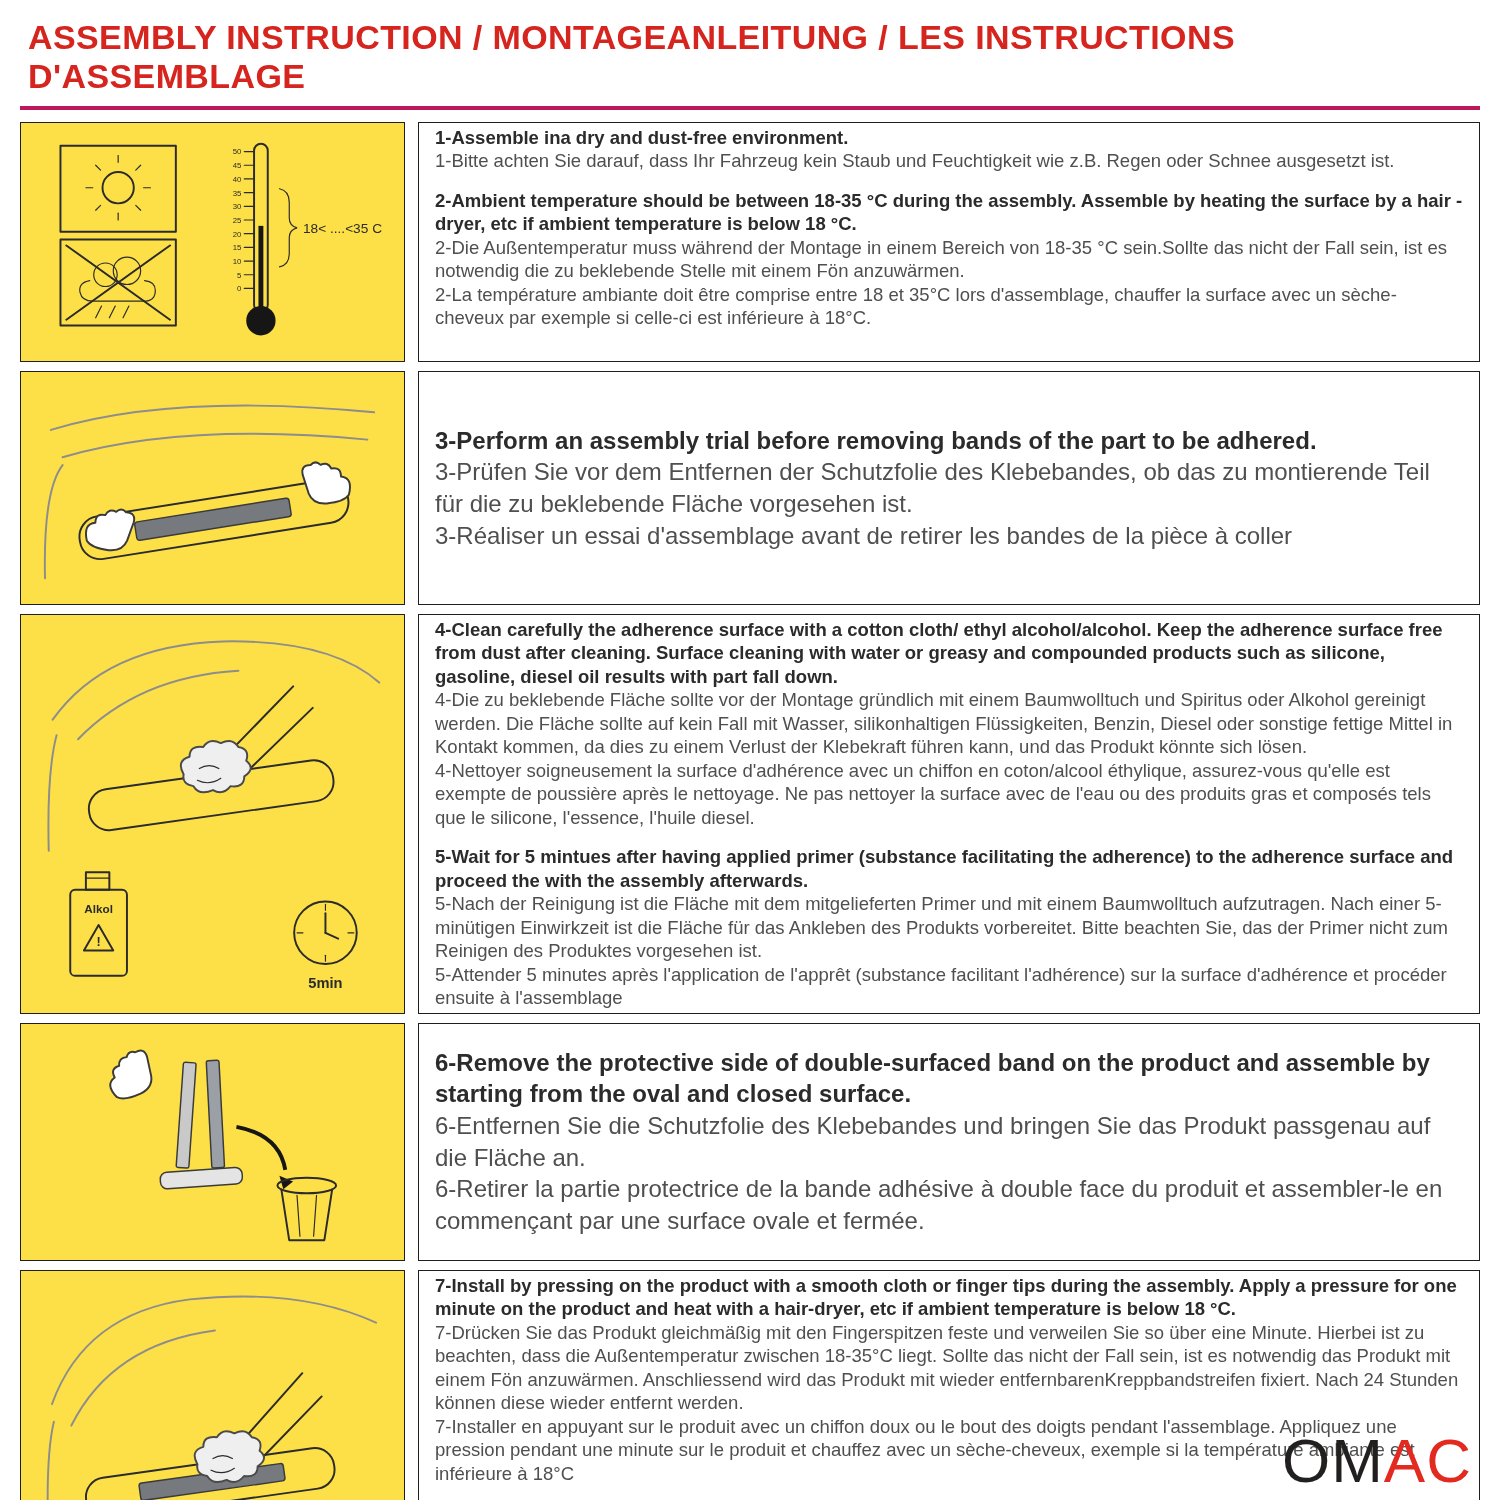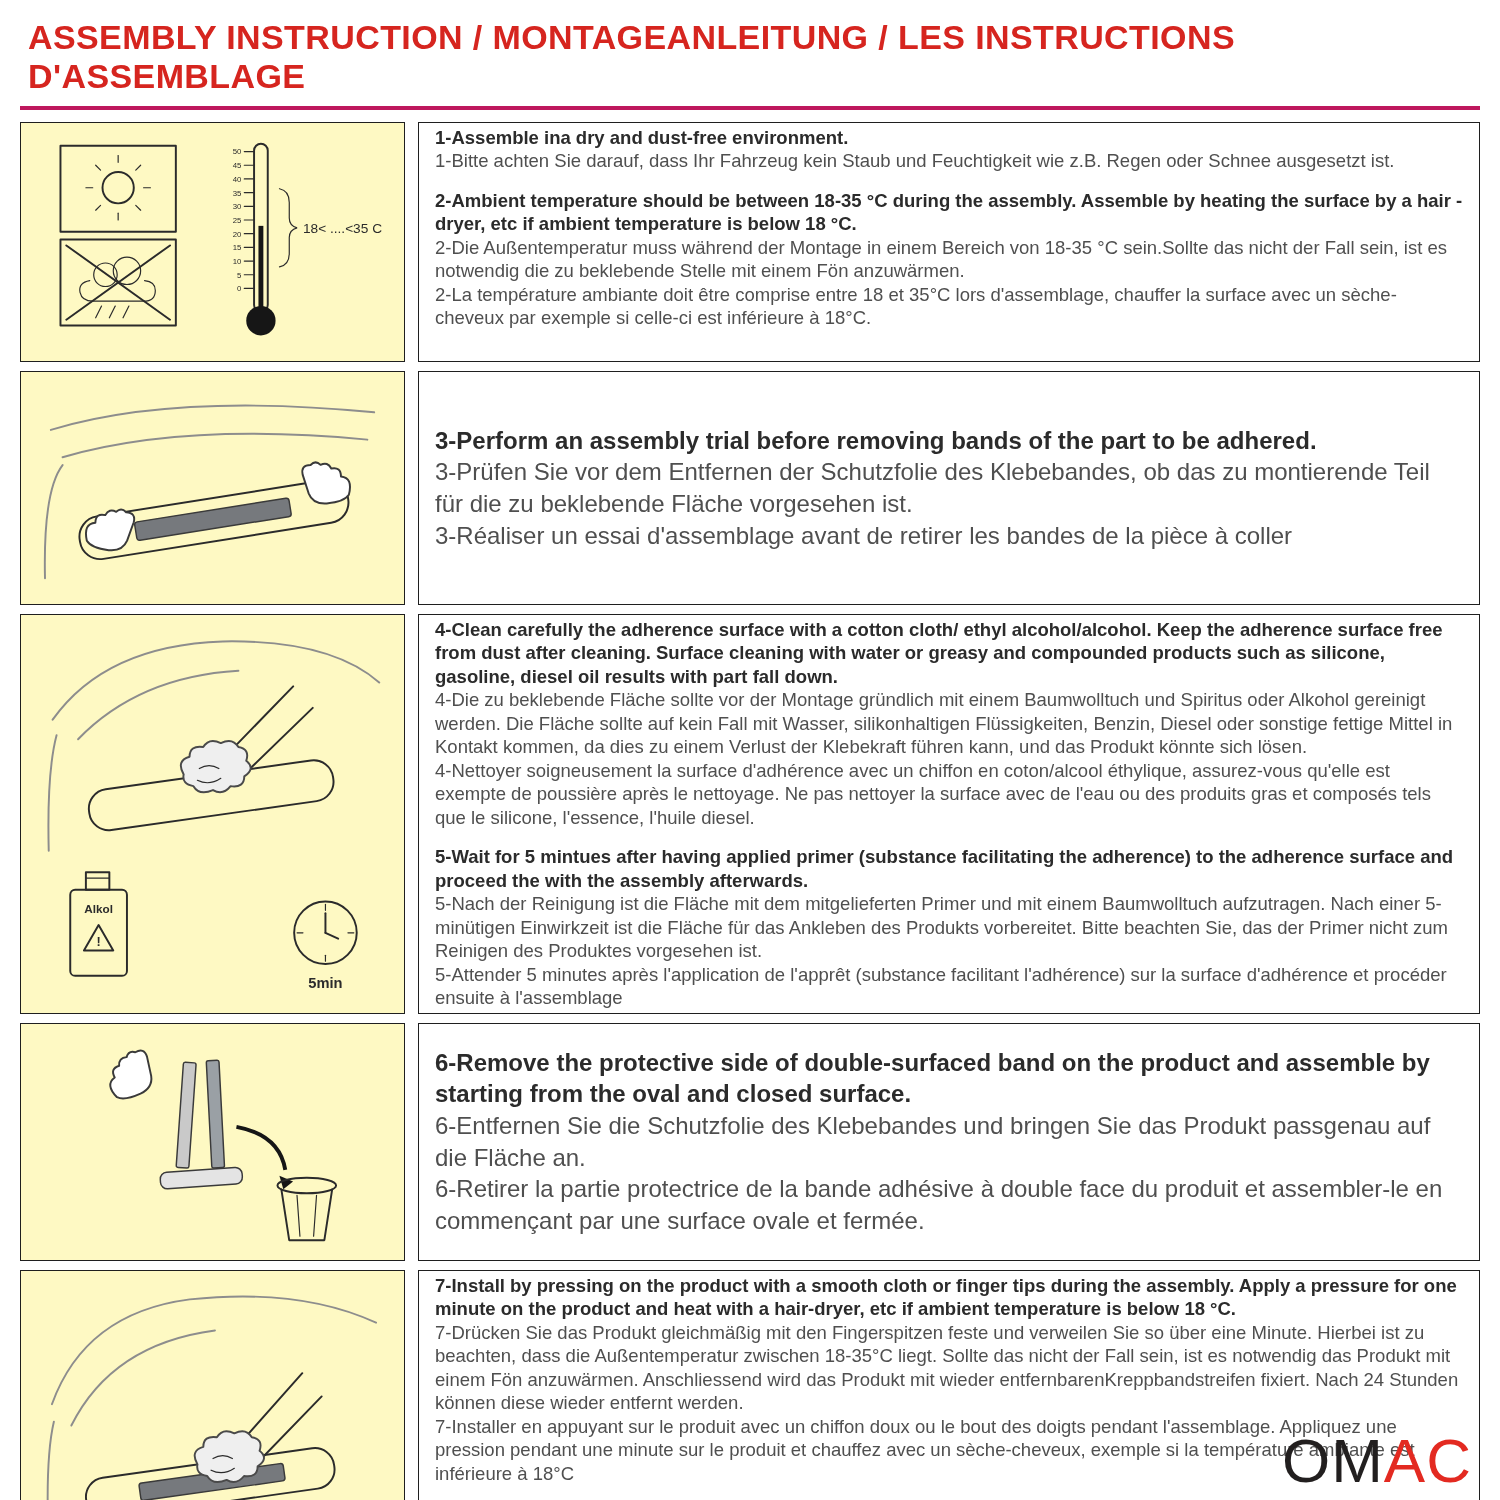--- a/index.html
+++ b/index.html
@@ -12,21 +12,21 @@
   .page-header{
     border-bottom:4px solid #be185d;
     padding:4px 2px 10px 8px;margin-bottom:12px;
   }
   .page-title{
     color:#d6251f;font-size:34px;font-weight:800;letter-spacing:.4px;
     margin:0;
   }
   .row{display:flex;gap:13px;margin-bottom:9px;}
   .art-box{
-    flex:0 0 385px;border:1px solid #1f1f1f;background:#fef9c3;
+    flex:0 0 385px;border:1px solid #1f1f1f;background:#fde047;
     display:flex;align-items:center;justify-content:center;overflow:hidden;
   }
   .text-box{
     flex:1;border:1px solid #1f1f1f;background:#fff;
     padding:3px 16px;display:flex;flex-direction:column;justify-content:flex-start;
   }
   .row.mid .text-box{justify-content:center;}
   .text-box p{margin:0;font-size:18.5px;line-height:1.27;color:#4f4f4f;}
   .row.mid .text-box p{font-size:24px;line-height:1.32;}
   .text-box p.b{font-weight:700;color:#2b2b2b;}

